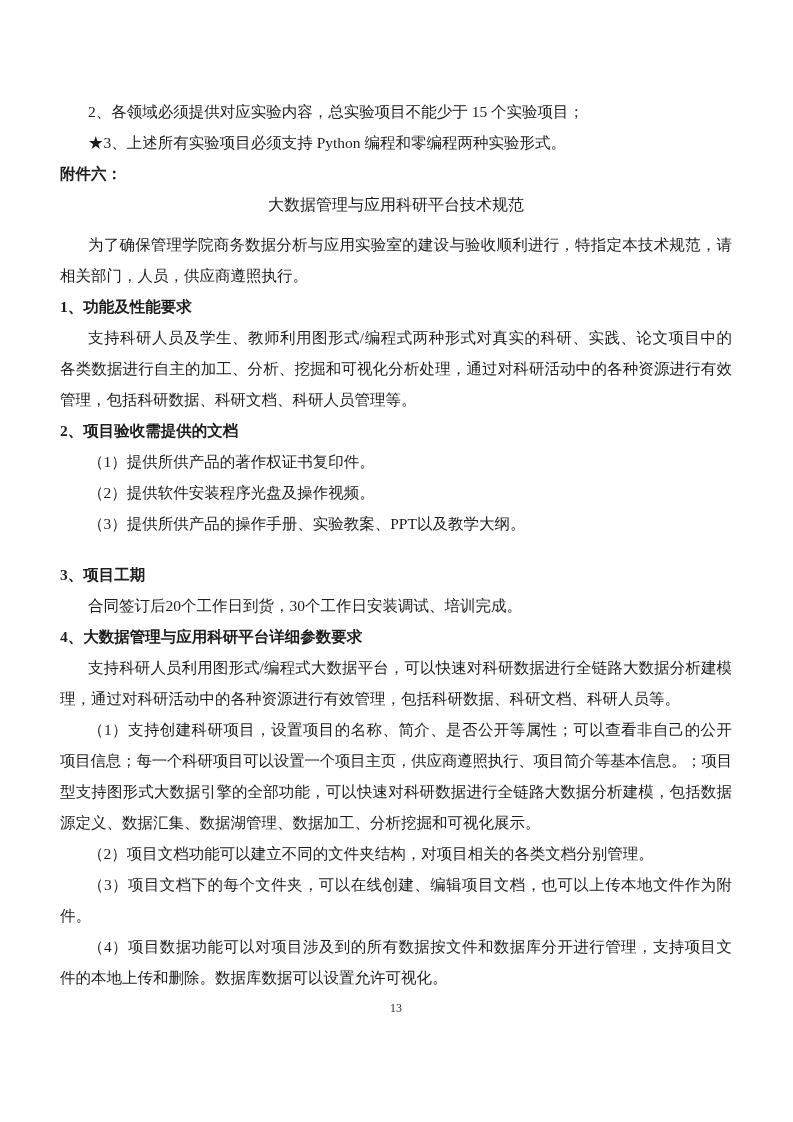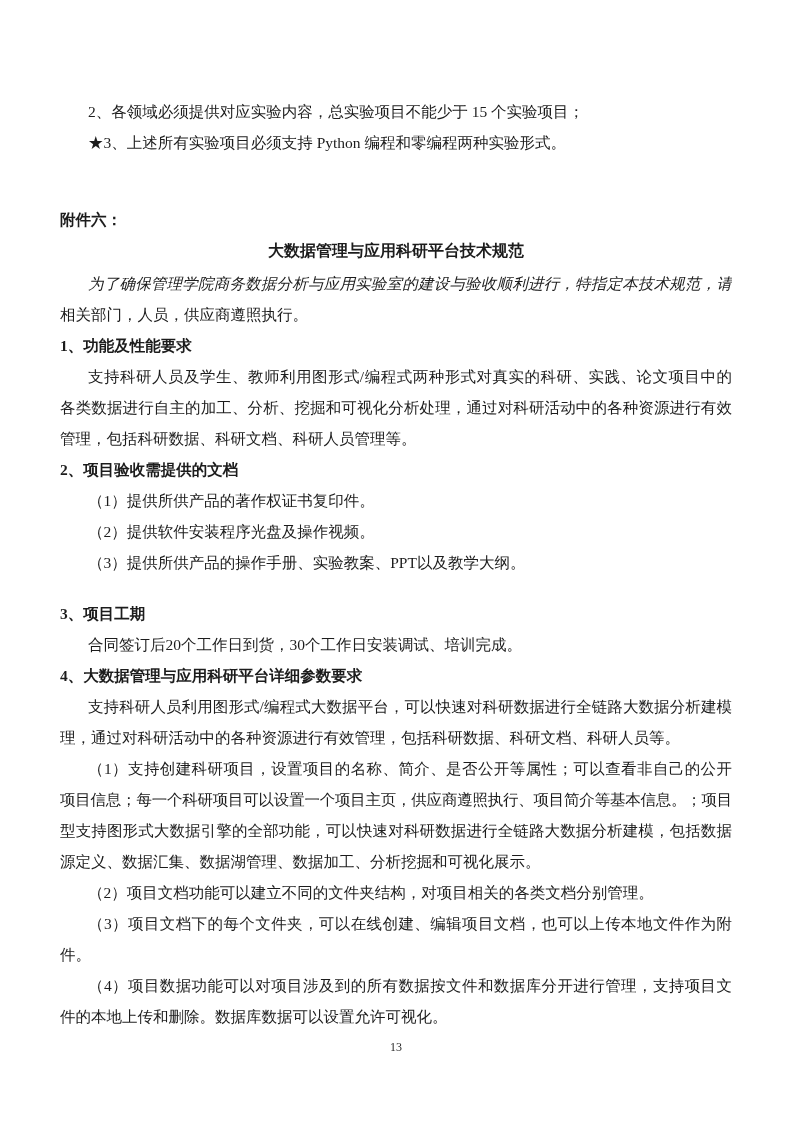--- a/index.html
+++ b/index.html
@@ -27,27 +27,27 @@
     height: 31px;
     text-align: left;
     white-space: normal;
     overflow: hidden;
   }
   .ind { text-indent: 28px; }
   .jf { text-align: justify; text-align-last: justify; }
   .tight { letter-spacing: -0.35px; }
   .hd { font-weight: bold; }
   .ttl {
-    font-weight: bold;
+    font-weight: normal;
     font-size: 16px;
     text-align: center;
     text-align-last: center;
   }
-  .gap-attachment { margin-top: 46px; }
-  .gap-intro { margin-top: 2px; font-style: italic; }
+  .gap-attachment { }
+  .gap-intro { margin-top: 9px; }
   .gap-sec3 { margin-top: 20px; }
   .pgnum {
     height: 31px;
     line-height: 31px;
     text-align: center;
     font-size: 12px;
     color: #2a2a2a;
   }
 </style>
 </head>

